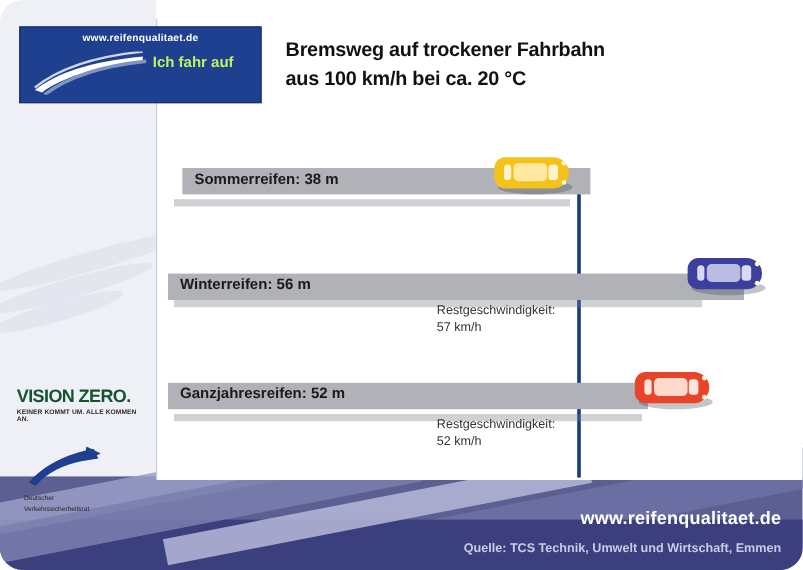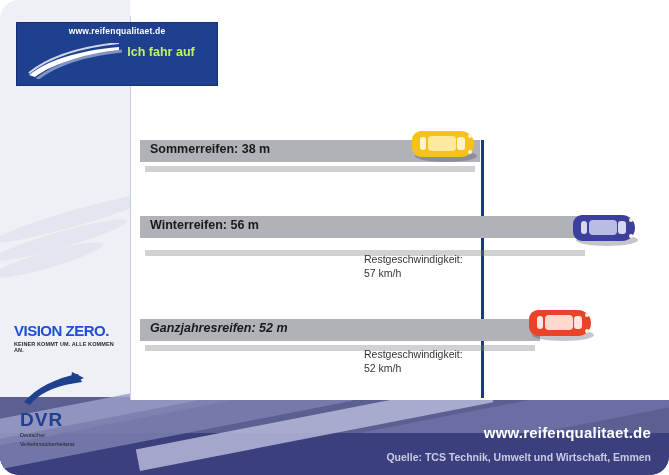--- a/index.html
+++ b/index.html
@@ -213,21 +213,21 @@
   }
   .car .lamp.b { top: 20px; }
 
   
   .vision {
     position: absolute;
     left: 14px; top: 322px;
     width: 104px;
   }
   .vision-title {
-    color: #1d4ed8;
+    color: #14532d;
     font-size: 15px;
     font-weight: bold;
     letter-spacing: -.5px;
   }
   .vision-sub {
     margin-top: 2px;
     color: #2a2a2a;
     font-size: 5.5px;
     font-weight: bold;
     letter-spacing: .1px;
@@ -297,55 +297,59 @@
     <svg class="logo-swoosh" viewBox="0 0 95 36">
       <path d="M2 32 C 20 18, 48 8, 92 4 L 92 9 C 50 13, 24 22, 8 34 Z" fill="#ffffff"></path>
       <path d="M2 30 C 22 14, 52 4, 92 0" stroke="#cfd6e8" stroke-width="2" fill="none"></path>
       <path d="M10 36 C 28 22, 56 12, 95 8" stroke="#7f93c4" stroke-width="3" fill="none"></path>
     </svg>
     <div class="logo-claim">
       <div>Ich fahr auf</div>
     </div>
   </div>
 
+  <div class="headline">
+    <div>Bremsweg auf trockener Fahrbahn</div>
+    <div>aus 100 km/h bei ca. 20 °C</div>
+  </div>
 
   <div class="ref-line" style="left:481px; top:140px; height:258px;"></div>
 
   <div class="bar-shadow" style="left:145px; top:166px; width:330px;"></div>
-  <div class="bar" style="left:140px; top:140px; width:340px;">
+  <div class="bar" style="left:152px; top:140px; width:340px;">
     <div class="bar-label">Sommerreifen: 38 m</div>
   </div>
   <div class="car" style="left:412px; top:130px;">
     <div class="shadow"></div>
     <div class="body" style="background:#f5c21c;"></div>
     <div class="roof" style="background:#ffe9a0;"></div>
     <div class="win-b" style="background:#fff3cc;"></div>
     <div class="win-f" style="background:#fff3cc;"></div>
     <div class="lamp" style="left:56px;"></div>
     <div class="lamp b" style="left:56px;"></div>
   </div>
 
   <div class="bar-shadow" style="left:145px; top:250px; width:440px;"></div>
-  <div class="bar" style="left:140px; top:216px; width:450px;">
+  <div class="bar" style="left:140px; top:228px; width:450px;padding-left:30px;">
     <div class="bar-label">Winterreifen: 56 m</div>
   </div>
   <div class="car" style="left:573px; top:214px;">
     <div class="shadow"></div>
     <div class="body" style="background:#3c3f9c;"></div>
     <div class="roof" style="background:#b9bde4;"></div>
     <div class="win-b" style="background:#d6d9f0;"></div>
     <div class="win-f" style="background:#d6d9f0;"></div>
     <div class="lamp" style="left:56px;"></div>
     <div class="lamp b" style="left:56px;"></div>
   </div>
   <div class="note" style="left:364px; top:252px;">Restgeschwindigkeit:
 57 km/h</div>
 
   <div class="bar-shadow" style="left:145px; top:345px; width:390px;"></div>
-  <div class="bar" style="left:140px; top:319px; width:400px;font-style:italic;">
+  <div class="bar" style="left:140px; top:319px; width:400px;">
     <div class="bar-label">Ganzjahresreifen: 52 m</div>
   </div>
   <div class="car" style="left:529px; top:309px;">
     <div class="shadow"></div>
     <div class="body" style="background:#e8442a;"></div>
     <div class="roof" style="background:#ffd8ce;"></div>
     <div class="win-b" style="background:#ffe5de;"></div>
     <div class="win-f" style="background:#ffe5de;"></div>
     <div class="lamp" style="left:56px;"></div>
     <div class="lamp b" style="left:56px;"></div>
@@ -356,21 +360,20 @@
   <div class="vision">
     <div class="vision-title">VISION ZERO.</div>
     <div class="vision-sub">KEINER KOMMT UM. ALLE KOMMEN AN.</div>
   </div>
 
   <div class="dvr">
     <svg class="dvr-mark" viewBox="0 0 66 34">
       <path d="M4 30 C 16 16, 36 6, 58 2 L 62 10 L 50 12 C 34 15, 18 22, 10 33 Z" fill="#1f3f8f"></path>
       <path d="M52 0 L 64 6 L 50 12 Z" fill="#1f3f8f"></path>
     </svg>
-    <div class="dvr-text">DVR</div>
     <div class="dvr-sub">Deutscher</div>
     <div class="dvr-sub">Verkehrssicherheitsrat</div>
   </div>
 
   <div class="footer-url">www.reifenqualitaet.de</div>
   <div class="footer-src">Quelle: TCS Technik, Umwelt und Wirtschaft, Emmen</div>
 
 </div>
 
 </body></html>

